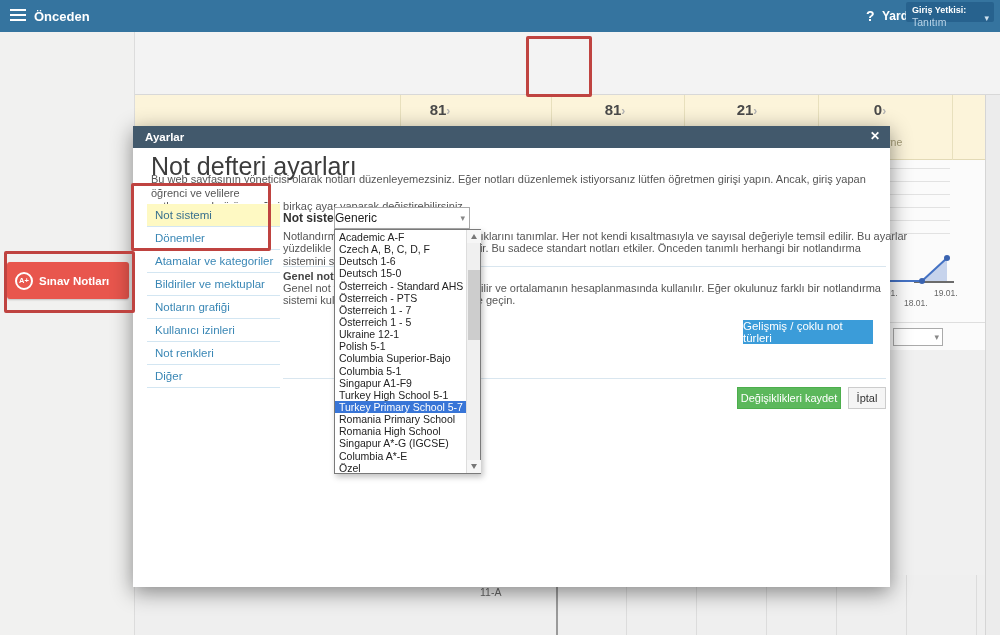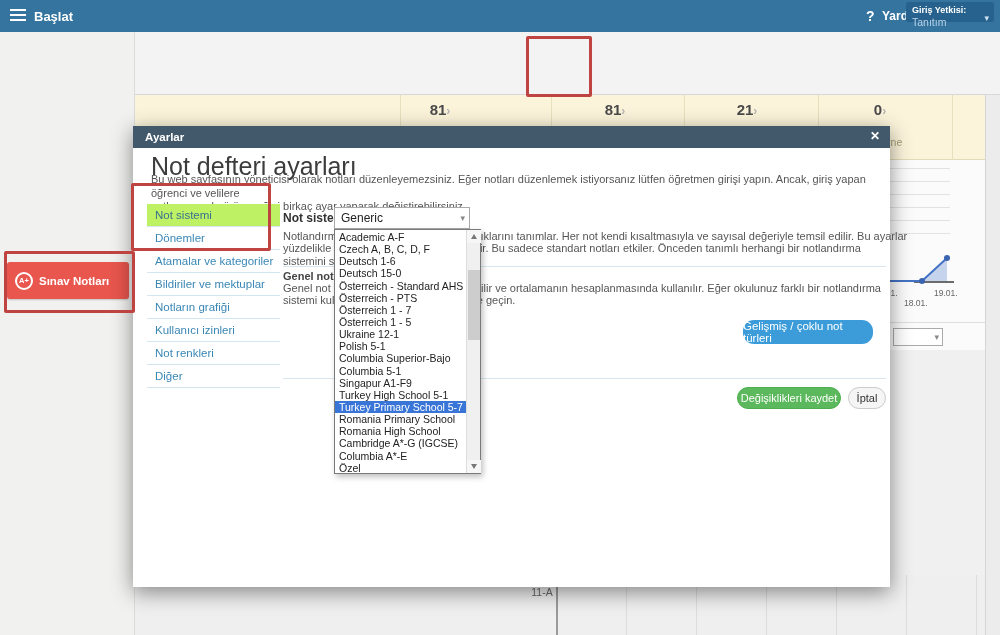--- a/index.html
+++ b/index.html
@@ -67,47 +67,47 @@
   .statsep{top:0;width:1px;height:65px;background:#e8e0bd;position:absolute}
   .karne{left:741px;top:41px;font-size:10.5px;color:#a39a75}
   
   .gutter{left:985px;top:32px;width:15px;height:603px;background:#ececec;border-left:1px solid #d5d5d5}
   .rwhite{left:890px;top:160px;width:95px;height:190px;background:#fbfbfb}
   .rline{left:878px;width:72px;height:1px;background:#e2e2e2}
   .rdivider{left:890px;top:322px;width:95px;height:1px;background:#dedede}
   .bg-select{left:893px;top:328px;width:50px;height:18px;background:#fff;border:1px solid #aaa;display:flex;align-items:center;cursor:pointer}
   .bg-select .chev{margin-left:auto;margin-right:3px;color:#888}
   .bstrip{left:135px;top:575px;width:850px;height:60px;background:#efefef}
-  .row-label{left:508px;top:586px;width:68px;text-align:center;font-size:10.5px;color:#666}
+  .row-label{left:480px;top:586px;width:68px;text-align:left;font-size:10.5px;color:#666}
   .vdark{left:556px;top:575px;width:2px;height:60px;background:#9a9a9a;position:absolute}
   .vlight{top:575px;width:1px;height:60px;background:#dcdcdc;position:absolute}
   
   .modal{left:133px;top:126px;width:757px;height:461px;background:#fff;box-shadow:0 5px 20px rgba(0,0,0,.45);z-index:50}
   .mhead{position:absolute;left:0;top:0;width:757px;height:22px;background:#42596c;color:#fff;font-size:11.5px;font-weight:bold;line-height:22px;padding-left:12px}
   .mclose{position:absolute;right:10px;top:3px;color:#fff;font-size:12px;font-weight:bold;cursor:pointer}
   .mheading{position:absolute;left:18px;top:26px;font-size:25px;color:#3c3c3c}
   .mdesc{position:absolute;left:18px;top:47px;font-size:11px;color:#555;line-height:13.5px}
   .mmenu{position:absolute;left:14px;top:78px;width:133px}
   .mmi{height:23px;line-height:23px;padding-left:8px;font-size:11.5px;color:#3a87b5;border-bottom:1px solid #d3e6f2;cursor:pointer;white-space:nowrap;overflow:hidden}
-  .mmi.selected{background:#bef264;color:#39708e}
+  .mmi.selected{background:#fef9c3;color:#39708e}
   .fld-label{position:absolute;left:150px;top:85px;font-size:12px;font-weight:bold;color:#333}
-  .gselect{position:absolute;left:201px;top:81px;width:136px;height:22px;background:#fff;border:1px solid #a9a9a9;display:flex;align-items:center;font-size:12px;color:#222;padding-left:6px;cursor:pointer}
+  .gselect{position:absolute;left:201px;top:81px;width:136px;height:22px;background:#fff;border:1px solid #a9a9a9;display:flex;align-items:center;font-size:12px;color:#222;cursor:pointer}
   .gselect .chev{margin-left:auto;margin-right:4px;color:#888}
   .mp{position:absolute;left:150px;font-size:11px;color:#555;line-height:12.3px;white-space:nowrap}
   .mdiv{position:absolute;left:150px;width:603px;height:1px;background:#d9e6ef}
   .mh2{position:absolute;left:150px;font-size:11px;font-weight:bold;color:#444}
   .dd-list{position:absolute;left:201px;top:103px;width:147px;height:245px;background:#fff;border:1px solid #7a7a7a;z-index:6;box-shadow:2px 3px 6px rgba(0,0,0,.25)}
   .opt{height:12.15px;line-height:12.3px;font-size:10.5px;padding-left:4px;color:#222;white-space:nowrap;overflow:hidden;cursor:pointer}
   .opt.selected{background:#3875d7;color:#fff}
   .dd-scroll{position:absolute;right:0;top:0;width:14px;height:243px;background:#f0f0f0;border-left:1px solid #ddd}
   .dd-arrow{position:absolute;left:0;width:14px;height:13px;background:#f6f6f6;display:flex;align-items:center;justify-content:center;cursor:pointer}
   .tri-up{width:0;height:0;border-left:3.5px solid transparent;border-right:3.5px solid transparent;border-bottom:5px solid #777}
   .tri-down{width:0;height:0;border-left:3.5px solid transparent;border-right:3.5px solid transparent;border-top:5px solid #777}
   .dd-thumb{position:absolute;left:1px;top:40px;width:12px;height:70px;background:#cdcdcd;cursor:pointer}
-  .btn{position:absolute;border-radius:11px;font-size:11px;display:flex;align-items:center;justify-content:center;cursor:pointer}
+  .btn{position:absolute;border-radius:0;font-size:11px;display:flex;align-items:center;justify-content:center;cursor:pointer}
   .btn-adv{left:610px;top:194px;width:130px;height:24px;background:#3b9cd9;color:#fff;font-size:11.5px}
   .btn-save{left:604px;top:261px;width:104px;height:22px;background:#5cb85c;border:1px solid #4cae4c;color:#fff}
   .btn-cancel{left:715px;top:261px;width:38px;height:22px;background:#f5f5f5;border:1px solid #ccc;color:#333}
   
   .rbox{border:3px solid #bf4340;border-radius:2px;z-index:90;pointer-events:none}
   .rb-toolbar{left:526px;top:36px;width:66px;height:61px}
   .rb-sidebar{left:4px;top:251px;width:131px;height:62px}
   .rb-menu{left:131px;top:183px;width:140px;height:68px}
 </style>
 </head>
@@ -335,21 +335,21 @@
       </div>
     </div>
   <div class="abs year-select">
     <span>2020/2021</span>
     <span class="chev">▾</span>
   </div>
   <div class="abs collapse">&lt;</div>
 
   <div class="abs topbar">
     <div class="abs burger"></div>
-    <div class="abs start-label">Başlat</div>
+    <div class="abs start-label">Önceden</div>
     <div class="abs help-q">?</div>
     <div class="abs help-label">Yardım Al</div>
     <div class="abs role-box">
       <div class="abs role-label">Giriş Yetkisi:</div>
       <div class="abs role-value">Tanıtım</div>
       <span class="abs chev role-chev">▾</span>
     </div>
   </div>
 
   <div class="abs modal">
@@ -404,21 +404,21 @@
           <div class="opt">Österreich 1 - 5</div>
           <div class="opt">Ukraine 12-1</div>
           <div class="opt">Polish 5-1</div>
           <div class="opt">Columbia Superior-Bajo</div>
           <div class="opt">Columbia 5-1</div>
           <div class="opt">Singapur A1-F9</div>
           <div class="opt">Turkey High School 5-1</div>
           <div class="opt selected">Turkey Primary School 5-7</div>
           <div class="opt">Romania Primary School</div>
           <div class="opt">Romania High School</div>
-          <div class="opt">Cambridge A*-G (IGCSE)</div>
+          <div class="opt">Singapur A*-G (IGCSE)</div>
           <div class="opt">Columbia A*-E</div>
           <div class="opt">Özel</div>
         </div>
       <div class="dd-scroll">
         <div class="dd-arrow" style="top:0">
             <div class="tri-up"></div>
           </div>
         <div class="dd-thumb"></div>
         <div class="dd-arrow" style="bottom:0;top:auto">
             <div class="tri-down"></div>

